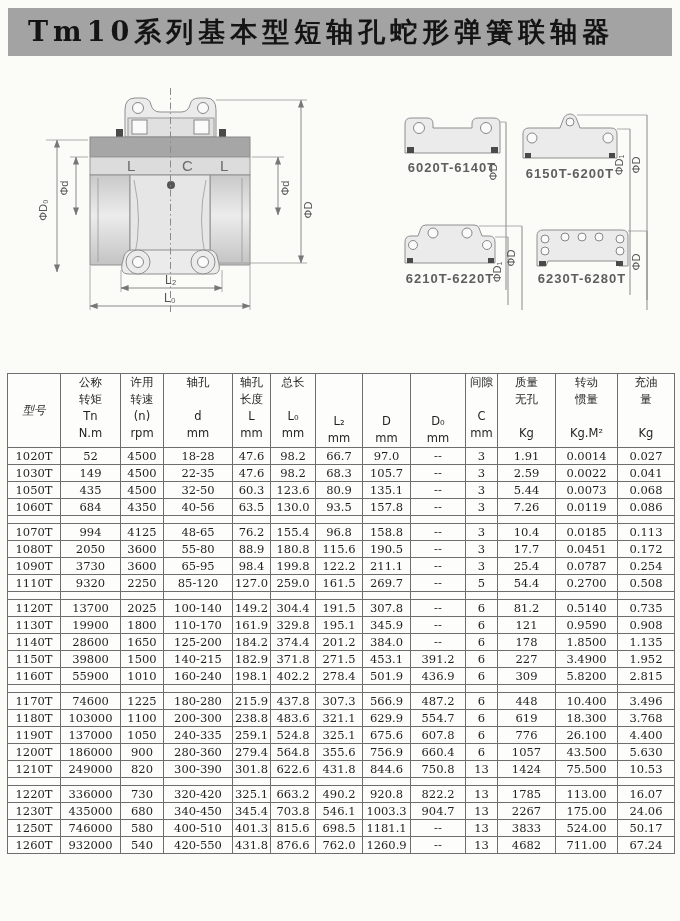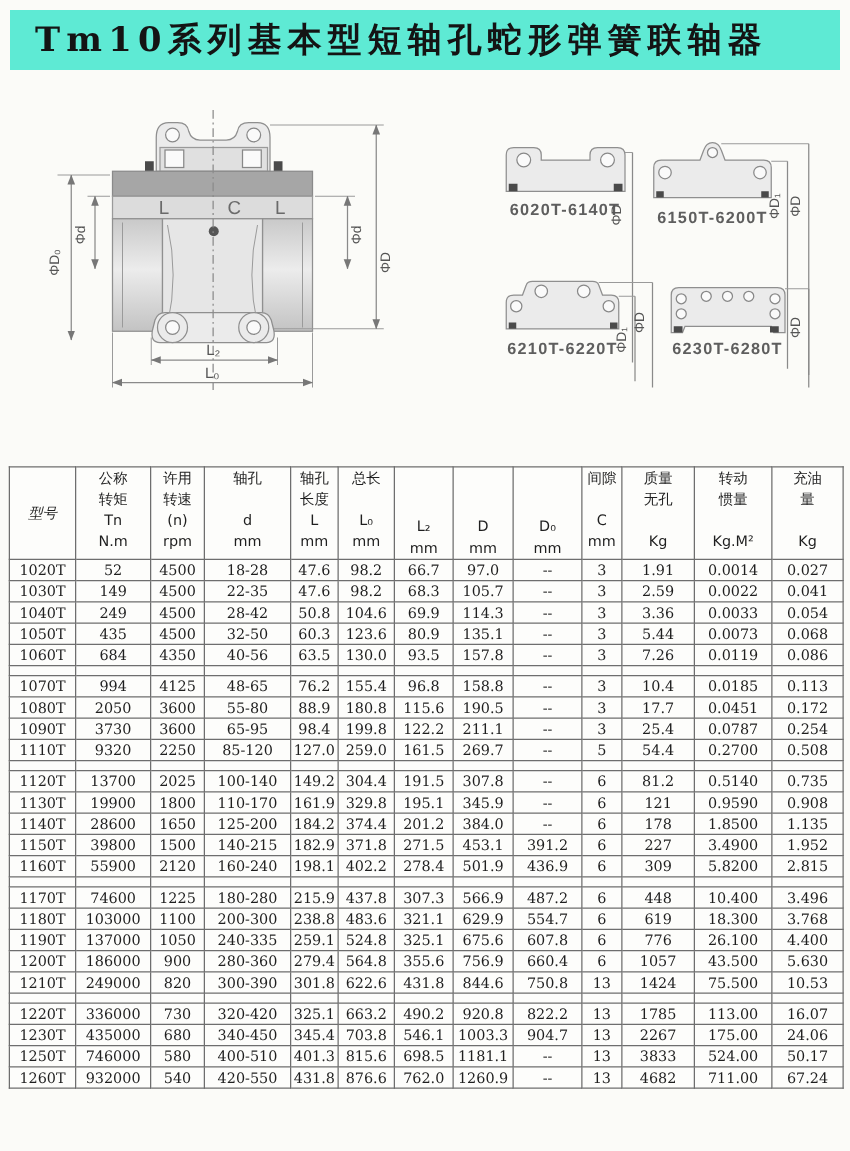--- a/index.html
+++ b/index.html
@@ -3,21 +3,21 @@
 <meta charset="utf-8">
 <style>
   html,body{margin:0;padding:0;}
   body{
     width:680px;height:921px;position:relative;overflow:hidden;
     background:#fbfbf8;
     font-family:"Liberation Sans",sans-serif;
   }
   .banner{
     position:absolute;left:8px;top:8px;width:664px;height:48px;
-    background:#5eead4;display:flex;align-items:center;
+    background:#a3a3a3;display:flex;align-items:center;
   }
   .banner .title{
     font-family:"DejaVu Serif",serif;font-weight:bold;font-size:27px;
     letter-spacing:5px;color:#141414;padding-left:20px;white-space:nowrap;
   }
   .figure{position:absolute;left:0;top:60px;width:680px;height:312px;}
   .figure svg{position:absolute;top:0;}
   svg.main{left:0;}
   svg.variants{left:375px;}
 
@@ -285,35 +285,20 @@
         <td>98.2</td>
         <td>68.3</td>
         <td>105.7</td>
         <td>--</td>
         <td>3</td>
         <td>2.59</td>
         <td>0.0022</td>
         <td>0.041</td>
       </tr>
       <tr>
-        <td>1040T</td>
-        <td>249</td>
-        <td>4500</td>
-        <td>28-42</td>
-        <td>50.8</td>
-        <td>104.6</td>
-        <td>69.9</td>
-        <td>114.3</td>
-        <td>--</td>
-        <td>3</td>
-        <td>3.36</td>
-        <td>0.0033</td>
-        <td>0.054</td>
-      </tr>
-      <tr>
         <td>1050T</td>
         <td>435</td>
         <td>4500</td>
         <td>32-50</td>
         <td>60.3</td>
         <td>123.6</td>
         <td>80.9</td>
         <td>135.1</td>
         <td>--</td>
         <td>3</td>
@@ -482,21 +467,21 @@
         <td>453.1</td>
         <td>391.2</td>
         <td>6</td>
         <td>227</td>
         <td>3.4900</td>
         <td>1.952</td>
       </tr>
       <tr>
         <td>1160T</td>
         <td>55900</td>
-        <td>2120</td>
+        <td>1010</td>
         <td>160-240</td>
         <td>198.1</td>
         <td>402.2</td>
         <td>278.4</td>
         <td>501.9</td>
         <td>436.9</td>
         <td>6</td>
         <td>309</td>
         <td>5.8200</td>
         <td>2.815</td>

